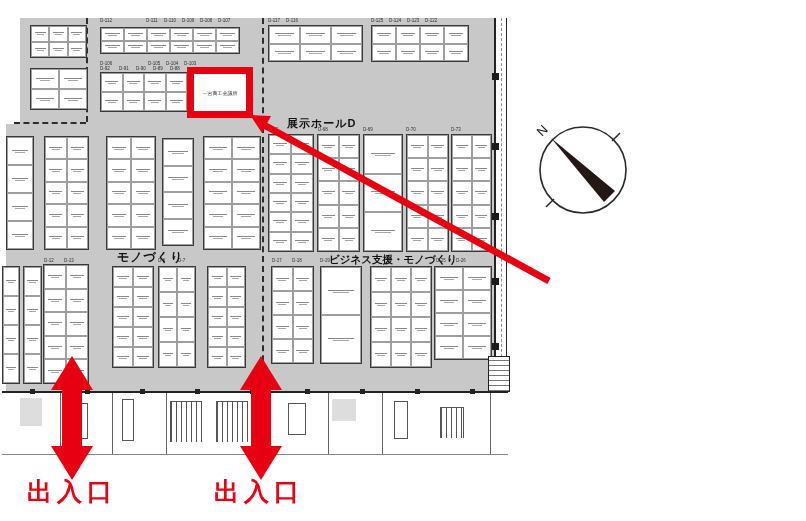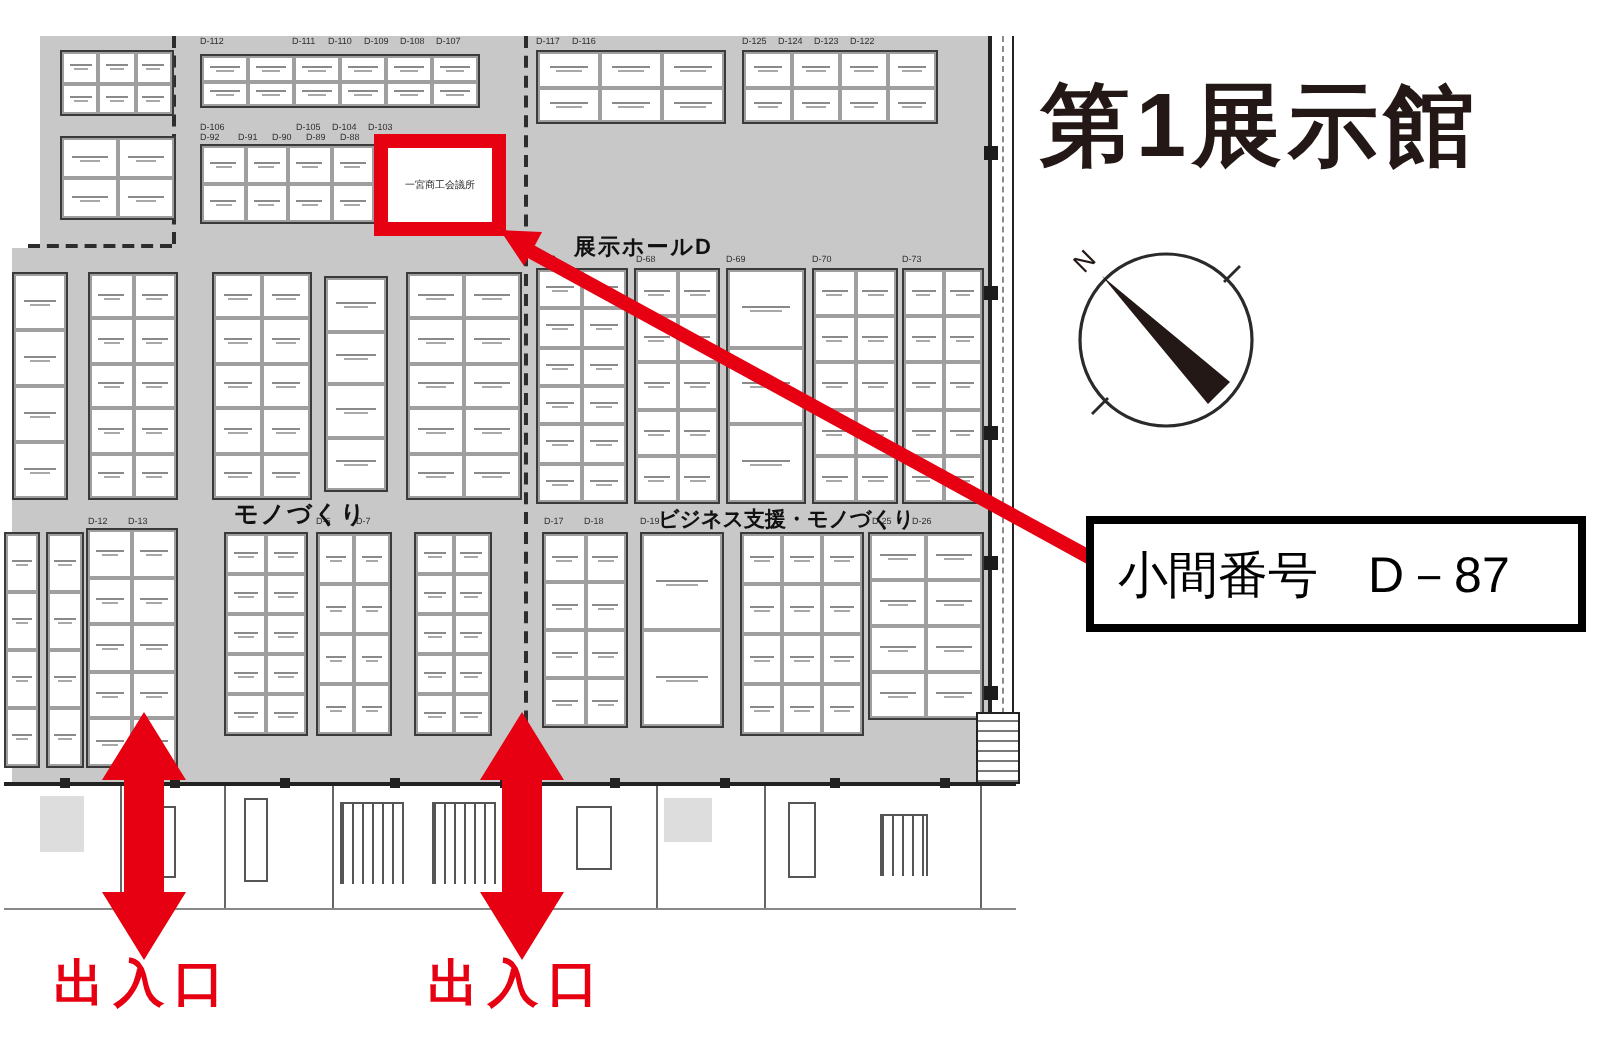--- a/index.html
+++ b/index.html
@@ -420,28 +420,26 @@
 
     <g>
       <line x1="549" y1="281" x2="264" y2="125" stroke="#e60012" stroke-width="7"></line>
       <polygon points="250,115 271,116 262,133" fill="#e60012"></polygon>
     </g>
 
     <polygon fill="#e60012" points="72,356 93,390 82,390 82,446 93,446 72,480 51,446 62,446 62,390 51,390"></polygon>
     <polygon fill="#e60012" points="261,356 282,390 271,390 271,446 282,446 261,480 240,446 251,446 251,390 240,390"></polygon>
   </svg>
 
-  <div class="page-title">第1展示館</div>
 
   <svg class="compass-svg" width="110" height="110" viewBox="0 0 110 110">
     <circle cx="55" cy="55" r="43" fill="none" stroke="#2a2a2a" stroke-width="1.6"></circle>
     <line x1="84" y1="26" x2="92" y2="18" stroke="#2a2a2a" stroke-width="1.4"></line>
     <line x1="26" y1="84" x2="18" y2="92" stroke="#2a2a2a" stroke-width="1.4"></line>
     <polygon points="23,23 87,76 76,87" fill="#231815"></polygon>
     <text transform="translate(14,22) rotate(-45)" font-size="13" fill="#231815">N</text>
   </svg>
 
-  <div class="callout">小間番号　D－87</div>
 
   <div class="entrance left">出入口</div>
   <div class="entrance right">出入口</div>
 
 </div>
 
 </body></html>

